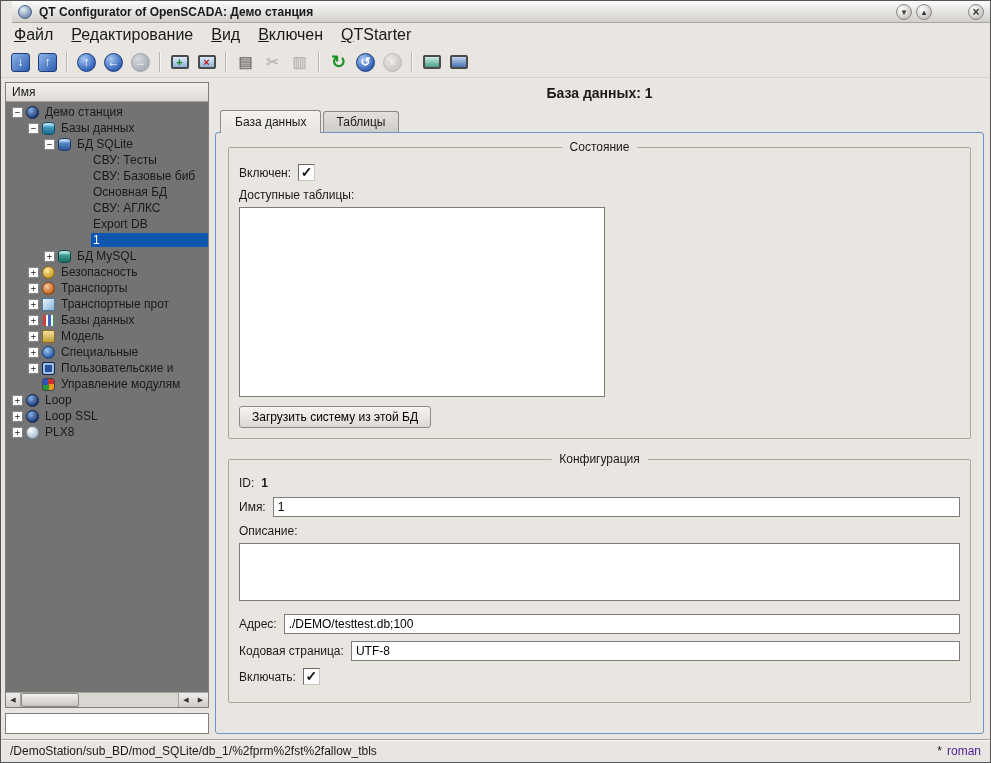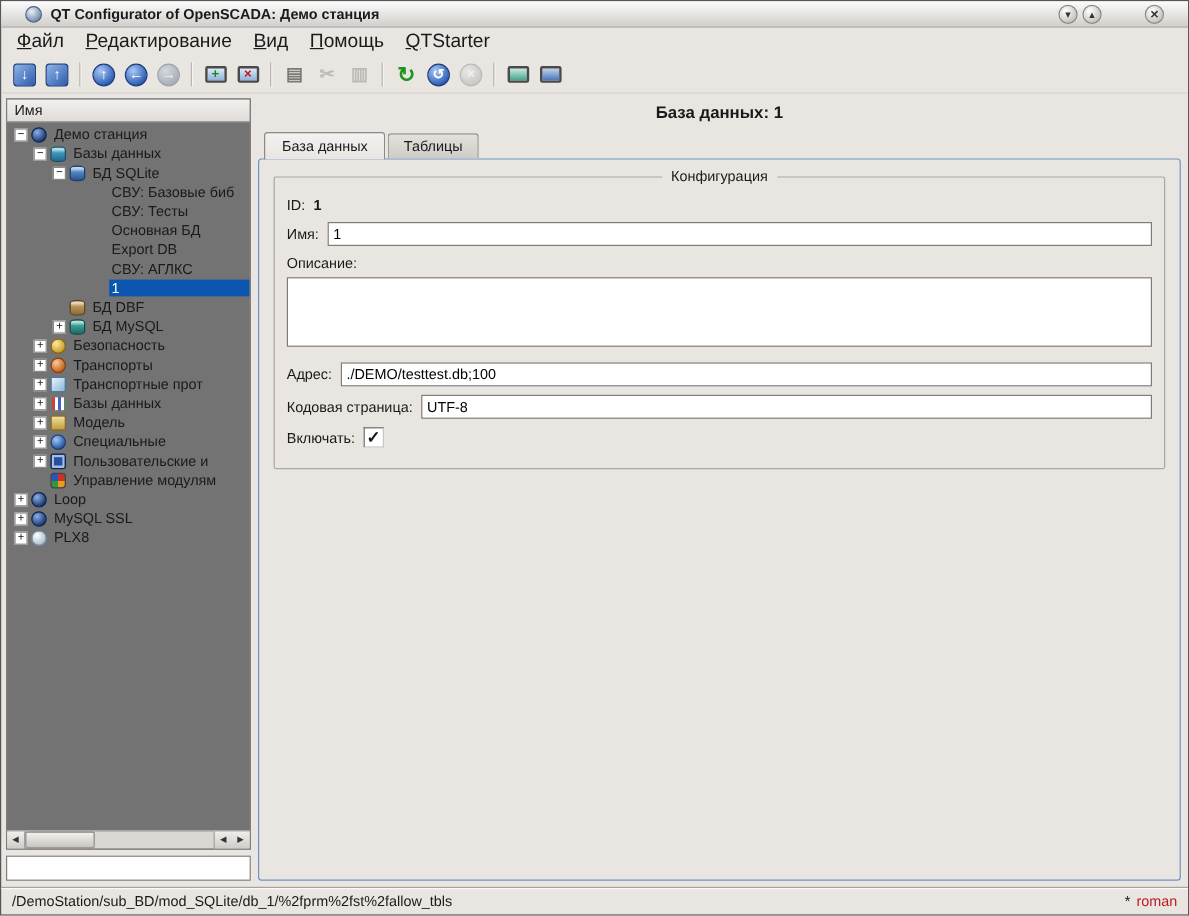--- a/index.html
+++ b/index.html
@@ -1,22 +1,22 @@
 <!DOCTYPE html>
 <html><head>
 <meta charset="utf-8">
 <style>
   * { box-sizing: border-box; margin: 0; padding: 0; }
   body { margin: 0; font-family: "Liberation Sans", sans-serif; background: #7d7d7d; }
   .window { width: 991px; height: 763px; background: #e9e6e2; border: 1px solid #565656;
             display: flex; flex-direction: column; font-size: 12px; color: #1a1a1a; overflow: hidden; }
 
   
-  .titlebar { height: 22px; flex: none; display: flex; align-items: center; padding: 0 20px;
-              background: linear-gradient(#fcfcfc, #d1cfcb); border-bottom: 1px solid #a9a6a2; }
+  .titlebar { height: 22px; flex: none; display: flex; align-items: center; padding: 0 6px;
+              background: linear-gradient(#fcfcfc, #d1cfcb); border-bottom: 1px solid #a9a6a2; margin-left: 11px; }
   .app-icon { width: 14px; height: 14px; flex: none; border-radius: 50%;
               background: radial-gradient(circle at 35% 30%, #e8f0f8, #7088a8 78%);
               border: 1px solid #46608a; margin-right: 7px; }
   .titlebar-title { flex: 1; font-weight: bold; font-size: 12px; }
   .win-btn { width: 16px; height: 16px; flex: none; margin-left: 4px; border-radius: 50%;
              background: radial-gradient(circle at 35% 30%, #ffffff, #c2bfbb 80%);
              border: 1px solid #8d8a86; display: flex; align-items: center; justify-content: center;
              font-size: 9px; color: #333; }
   .win-btn.close { margin-left: 36px; font-size: 12px; font-weight: bold; }
 
@@ -123,40 +123,40 @@
   .qinput { flex: 1; height: 20px; border: 1px solid #7f7c78; background: #fff; padding: 0 4px;
             font: 12px "Liberation Sans", sans-serif; min-width: 0; }
   .qtextarea { width: 100%; height: 58px; border: 1px solid #7f7c78; background: #fff; resize: none;
                margin-bottom: 10px; font: 12px "Liberation Sans", sans-serif; padding: 2px 4px; }
 
   
   .statusbar { flex: none; height: 23px; border-top: 1px solid #a5a29e; box-shadow: inset 0 1px 0 #fbf9f7;
                display: flex; align-items: center; padding: 0 9px; font-size: 12px; }
   .status-path { flex: 1; }
   .status-flag { margin-right: 5px; }
-  .status-user { color: #b91c1c; }
+  .status-user { color: #4c1d95; }
 </style>
 </head>
 <body>
 
 <div class="window">
 
   <div class="titlebar">
     <span class="app-icon"></span>
     <span class="titlebar-title">QT Configurator of OpenSCADA: Демо станция</span>
     <span class="win-btn">▾</span>
     <span class="win-btn">▴</span>
     <span class="win-btn close">×</span>
   </div>
 
   <div class="menubar">
       <span class="menu-item">Файл</span>
       <span class="menu-item">Редактирование</span>
       <span class="menu-item">Вид</span>
-      <span class="menu-item">Помощь</span>
+      <span class="menu-item">Включен</span>
       <span class="menu-item">QTStarter</span>
     </div>
 
   <div class="toolbar">
       <button class="tb-btn">
         <span class="tb-glyph doc-blue">↓</span>
       </button>
       <button class="tb-btn">
         <span class="tb-glyph doc-blue">↑</span>
       </button>
@@ -227,57 +227,51 @@
             <div class="tree-row">
               <span class="tree-indent" style="width: 38px;"></span>
               <span class="tree-expander">−</span>
               <span class="tree-icon sqlite-db-icon"></span>
               <span class="tree-label">БД SQLite</span>
             </div>
             <div class="tree-row">
               <span class="tree-indent" style="width: 54px;"></span>
               <span class="tree-expander-space"></span>
               <span class="tree-icon-space"></span>
+              <span class="tree-label">СВУ: Тесты</span>
+            </div>
+            <div class="tree-row">
+              <span class="tree-indent" style="width: 54px;"></span>
+              <span class="tree-expander-space"></span>
+              <span class="tree-icon-space"></span>
               <span class="tree-label">СВУ: Базовые биб</span>
             </div>
             <div class="tree-row">
               <span class="tree-indent" style="width: 54px;"></span>
               <span class="tree-expander-space"></span>
               <span class="tree-icon-space"></span>
-              <span class="tree-label">СВУ: Тесты</span>
-            </div>
-            <div class="tree-row">
-              <span class="tree-indent" style="width: 54px;"></span>
-              <span class="tree-expander-space"></span>
-              <span class="tree-icon-space"></span>
               <span class="tree-label">Основная БД</span>
             </div>
             <div class="tree-row">
               <span class="tree-indent" style="width: 54px;"></span>
               <span class="tree-expander-space"></span>
               <span class="tree-icon-space"></span>
+              <span class="tree-label">СВУ: АГЛКС</span>
+            </div>
+            <div class="tree-row">
+              <span class="tree-indent" style="width: 54px;"></span>
+              <span class="tree-expander-space"></span>
+              <span class="tree-icon-space"></span>
               <span class="tree-label">Export DB</span>
             </div>
-            <div class="tree-row">
-              <span class="tree-indent" style="width: 54px;"></span>
-              <span class="tree-expander-space"></span>
-              <span class="tree-icon-space"></span>
-              <span class="tree-label">СВУ: АГЛКС</span>
-            </div>
             <div class="tree-row selected">
               <span class="tree-indent" style="width: 54px;"></span>
               <span class="tree-expander-space"></span>
               <span class="tree-icon-space"></span>
               <span class="tree-label">1</span>
-            </div>
-            <div class="tree-row">
-              <span class="tree-indent" style="width: 38px;"></span>
-              <span class="tree-expander-space"></span>
-              <span class="tree-icon dbf-db-icon"></span>
-              <span class="tree-label">БД DBF</span>
             </div>
             <div class="tree-row">
               <span class="tree-indent" style="width: 38px;"></span>
               <span class="tree-expander">+</span>
               <span class="tree-icon mysql-db-icon"></span>
               <span class="tree-label">БД MySQL</span>
             </div>
             <div class="tree-row">
               <span class="tree-indent" style="width: 22px;"></span>
               <span class="tree-expander">+</span>
@@ -329,21 +323,21 @@
             <div class="tree-row">
               <span class="tree-indent" style="width: 6px;"></span>
               <span class="tree-expander">+</span>
               <span class="tree-icon loop-icon"></span>
               <span class="tree-label">Loop</span>
             </div>
             <div class="tree-row">
               <span class="tree-indent" style="width: 6px;"></span>
               <span class="tree-expander">+</span>
               <span class="tree-icon loop-ssl-icon"></span>
-              <span class="tree-label">MySQL SSL</span>
+              <span class="tree-label">Loop SSL</span>
             </div>
             <div class="tree-row">
               <span class="tree-indent" style="width: 6px;"></span>
               <span class="tree-expander">+</span>
               <span class="tree-icon plx-icon"></span>
               <span class="tree-label">PLX8</span>
             </div>
           </div>
         <div class="hscroll">
           <span class="sb-btn left">◀</span>
@@ -358,20 +352,30 @@
     </div>
 
     <div class="right-col">
       <div class="panel-title">База данных: 1</div>
       <div class="tabs">
           <span class="tab active">База данных</span>
           <span class="tab">Таблицы</span>
         </div>
       <div class="tab-frame">
 
+        <div class="groupbox">
+          <span class="gb-title">Состояние</span>
+          <div class="frow">
+            <span class="flabel">Включен:</span>
+            <span class="checkbox checked"></span>
+          </div>
+          <div class="flabel-row">Доступные таблицы:</div>
+          <div class="listbox"></div>
+          <button class="qbtn">Загрузить систему из этой БД</button>
+        </div>
 
         <div class="groupbox">
           <span class="gb-title">Конфигурация</span>
           <div class="frow">
             <span class="flabel">ID:</span>
             <span class="fvalue-bold">1</span>
           </div>
           <div class="frow">
             <span class="flabel">Имя:</span>
             <input class="qinput" value="1" style="">

